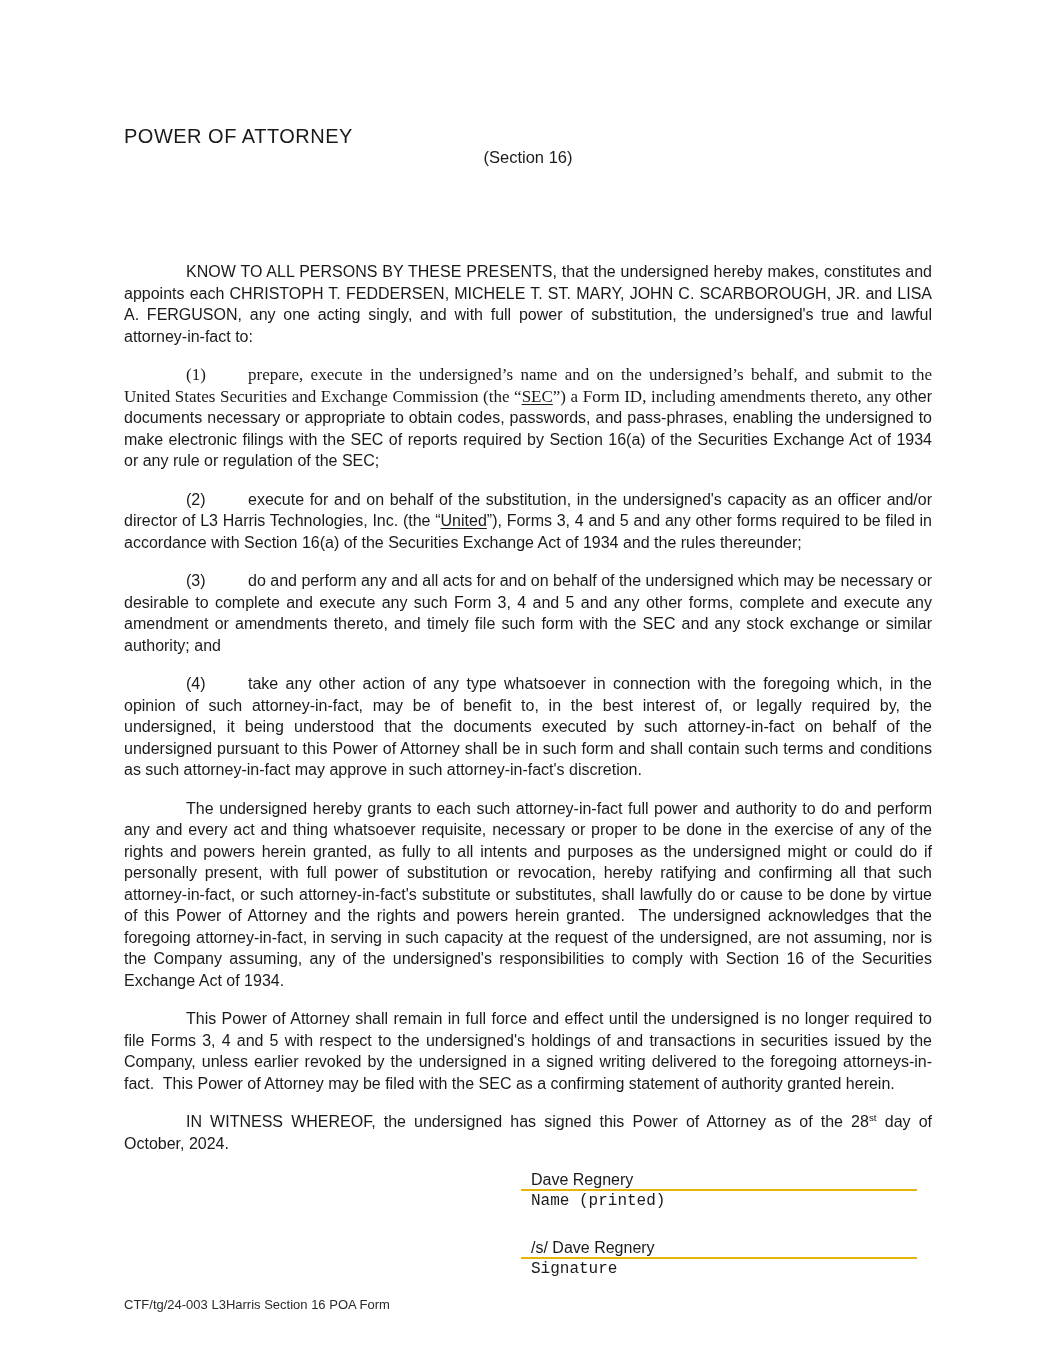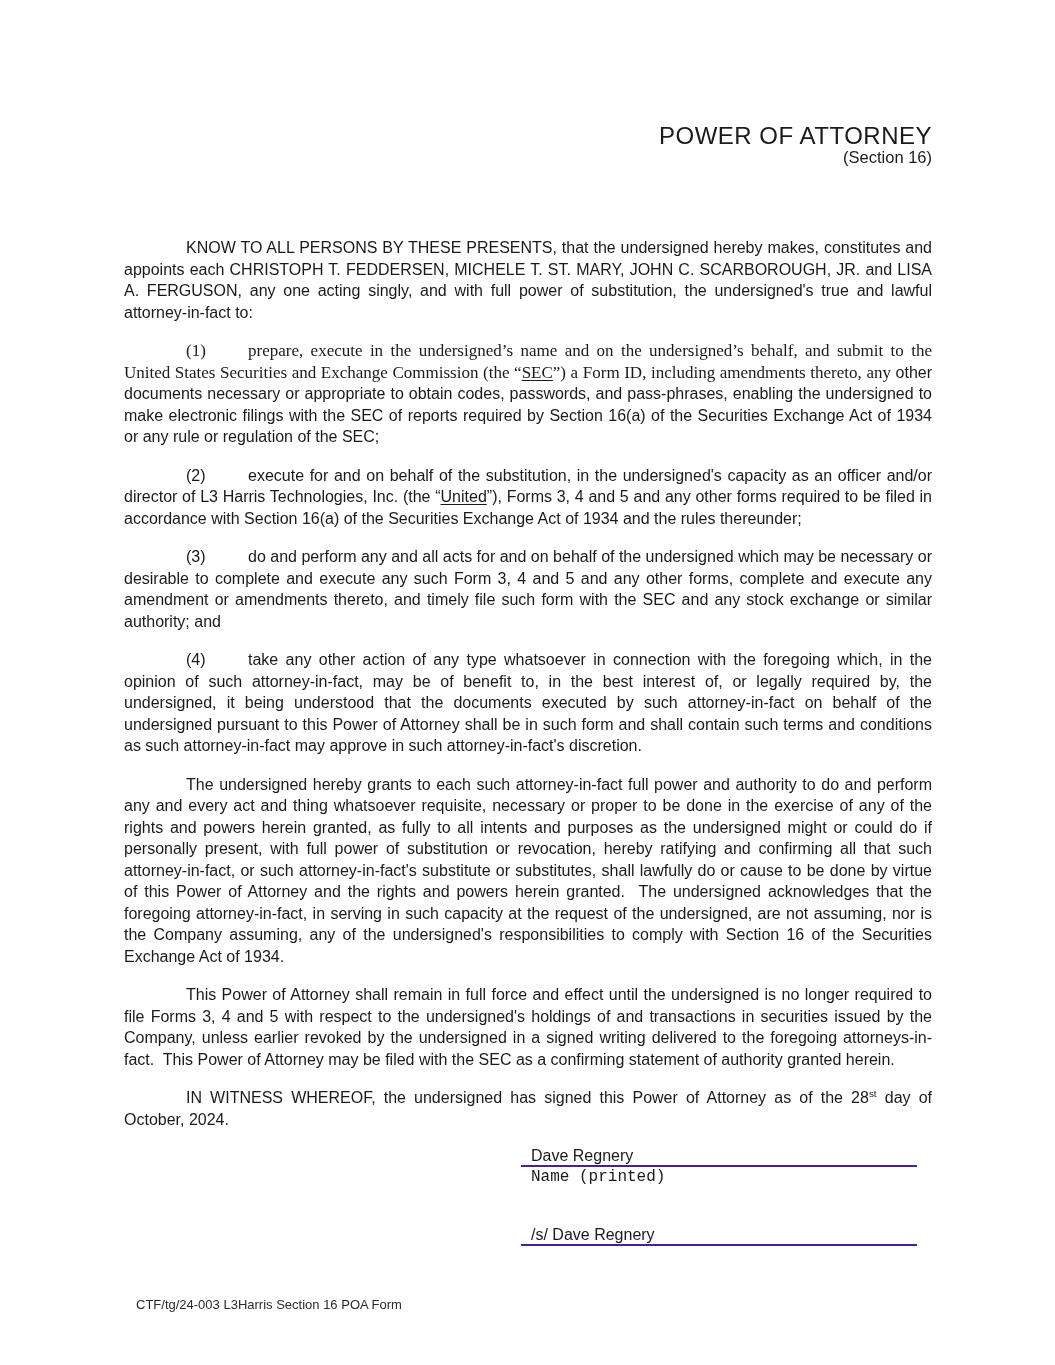--- a/index.html
+++ b/index.html
@@ -18,30 +18,30 @@
     line-height: 21.5px;
     overflow: hidden;
   }
   .content {
     position: absolute;
     left: 124px;
     top: 125px;
     width: 808px;
   }
   .doc-title {
-    text-align: right;
-    font-size: 24px;
+    text-align: left;
+    font-size: 20px;
     line-height: 22px;
     letter-spacing: 0.5px;
   }
   .doc-subtitle {
-    text-align: right;
+    text-align: center;
     font-size: 16.5px;
     line-height: 21px;
-    margin-bottom: 69px;
+    margin-bottom: 93px;
   }
   p.para {
     margin: 14px 0 17px 0;
     text-align: justify;
     text-indent: 62px;
   }
   .serif {
     font-family: "Liberation Serif", serif;
     font-size: 17px;
   }
@@ -60,34 +60,34 @@
     vertical-align: super;
   }
   .sig-block {
     margin-left: 397px;
     width: 396px;
     margin-top: 10px;
   }
   .sig-value {
     line-height: 18px;
     padding: 0 0 0 10px;
-    border-bottom: 2px solid #4c1d95;
+    border-bottom: 2px solid #eab308;
     white-space: nowrap;
   }
   .sig-value.second {
-    margin-top: 37px;
+    margin-top: 26px;
   }
   .sig-label {
     line-height: 21.5px;
     padding-left: 10px;
     font-family: Liberation Mono, monospace;
   }
   .footer-note {
     position: absolute;
-    left: 136px;
+    left: 124px;
     top: 1297px;
     font-size: 13px;
     line-height: 16px;
     color: #2a2a2a;
   }
 </style>
 </head>
 <body>
 
 <div class="page">
@@ -111,18 +111,19 @@
 
     <p class="para"><span>This Power of Attorney shall remain in full force and effect until the undersigned is no longer required to file Forms 3, 4 and 5 with respect to the undersigned's holdings of and transactions in securities issued by the Company, unless earlier revoked by the undersigned in a signed writing delivered to the foregoing attorneys-in-fact.&nbsp; This Power of Attorney may be filed with the SEC as a confirming statement of authority granted herein.</span></p>
 
     <p class="para"><span>IN WITNESS WHEREOF, the undersigned has signed this Power of Attorney as of the 28</span><sup>st</sup><span> day of October, 2024.</span></p>
 
     <div class="sig-block">
       <div class="sig-value">Dave Regnery</div>
       <div class="sig-label">Name (printed)</div>
 
       <div class="sig-value second">/s/ Dave Regnery</div>
+      <div class="sig-label">Signature</div>
     </div>
 
   </div>
 
   <div class="footer-note">CTF/tg/24-003 L3Harris Section 16 POA Form</div>
 </div>
 
 </body></html>

